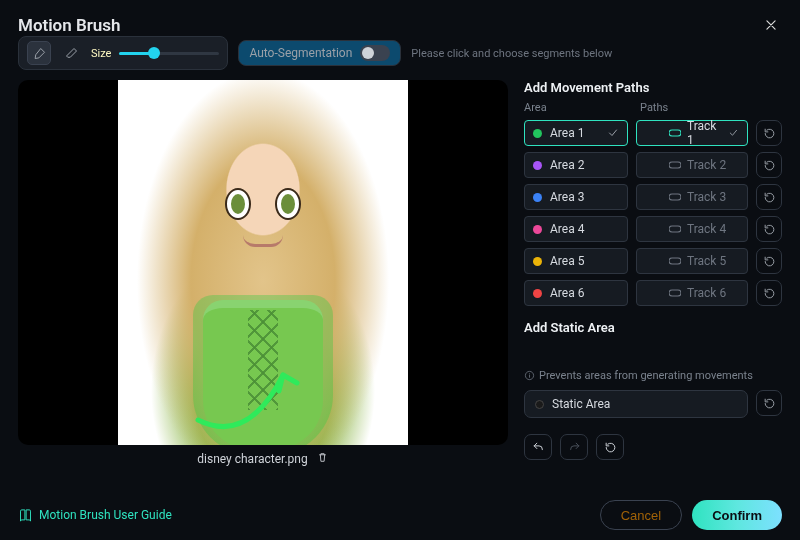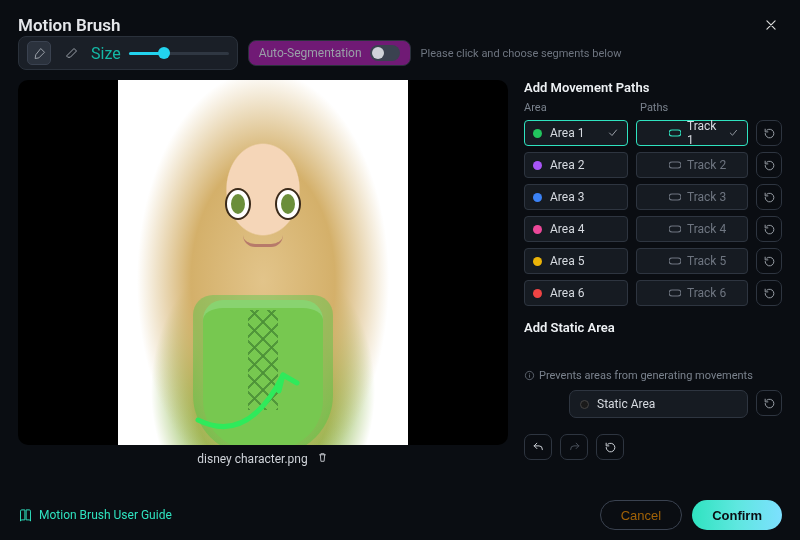--- a/index.html
+++ b/index.html
@@ -15,26 +15,26 @@
   .titlebar { display:flex; justify-content:space-between; align-items:center; margin-bottom:0;}
   .title { font-size:17px; font-weight:600; }
   .close-x { width:22px; height:22px; display:flex; align-items:center; justify-content:center; cursor:pointer; color:#ddd;}
   .close-x svg { width:14px; height:14px; }
 
   .toolbar { display:flex; align-items:center; gap:10px; margin-bottom:10px; font-size:12px; color:#9aa0a8;}
   .tool-group { display:flex; align-items:center; gap:8px; background:#1a1f27; border:1px solid #2a313b; border-radius:8px; padding:4px 8px;}
   .tool-btn { width:24px; height:24px; display:flex; align-items:center; justify-content:center; border-radius:5px; cursor:pointer;}
   .tool-btn.active { background:#2b323d; border:1px solid #3a4250;}
   .tool-btn svg { width:15px; height:15px; stroke:#ddd; fill:none;}
-  .size-label { font-size:16px; color:#14b8a6; }
+  .size-label { font-size:11px; color:#fef9c3; }
   .slider { position:relative; width:100px; height:20px; display:flex; align-items:center;}
   .slider-track { height:3px; width:100%; background:#2f3742; border-radius:2px; position:relative;}
   .slider-fill { position:absolute; height:3px; background:#22d3ee; border-radius:2px; width:35%;}
   .slider-thumb { position:absolute; left:35%; transform:translateX(-50%); width:12px; height:12px; background:#22d3ee; border-radius:50%;}
-  .seg-group { display:flex; align-items:center; gap:8px; background:#701a75; border:1px solid #2a313b; border-radius:8px; padding:4px 10px;}
+  .seg-group { display:flex; align-items:center; gap:8px; background:#0c4a6e; border:1px solid #2a313b; border-radius:8px; padding:4px 10px;}
   .toggle { width:30px; height:16px; background:#3a4250; border-radius:999px; position:relative; cursor:pointer;}
   .toggle .knob { position:absolute; left:2px; top:2px; width:12px; height:12px; background:#cfd3d9; border-radius:50%;}
   .hint { font-size:11px; color:#6e7580; }
 
   .content { display:flex; gap:16px; flex:1; min-height:0;}
   .canvas-col { display:flex; flex-direction:column; align-items:center; flex:0 0 490px;}
   .canvas { width:490px; height:365px; background:#000; border-radius:10px; display:flex; align-items:center; justify-content:center; overflow:hidden; position:relative;}
   .img-bg {
     width:290px; height:365px;
     background:
@@ -70,21 +70,21 @@
   .pill .dot { width:9px; height:9px; border-radius:50%; flex-shrink:0;}
   .pill.sel { border-color:#2fe3c0;}
   .pill .check { margin-left:auto; color:#9aa0a8;}
   .pill .track-icn { width:12px; height:10px; flex-shrink:0;}
   .pill.track:not(.sel) { color:#6e7580;}
   .reset-btn { width:26px; height:26px; border:1px solid #2e3540; border-radius:7px; display:flex; align-items:center; justify-content:center; cursor:pointer; color:#9aa0a8;}
   .reset-btn svg, .hist-btn svg { width:13px; height:13px;}
   .static-sect { margin-top:14px;}
   .static-desc { font-size:11px; color:#7a828d; display:flex; align-items:center; gap:4px; margin-bottom:8px;margin-top:34px;}
   .static-desc svg { width:11px; height:11px;}
-  .static-row { display:flex; gap:8px;margin-left:45px;}
+  .static-row { display:flex; gap:8px;}
   .static-pill { flex:1; height:28px; border:1px solid #2e3540; border-radius:7px; background:#161b22; display:flex; align-items:center; gap:8px; padding:0 10px; font-size:12px; color:#d6dae0; cursor:pointer;}
   .static-dot { width:9px; height:9px; border-radius:50%; background:#1a1a1a; border:1px solid #444;}
   .hist-row { display:flex; gap:8px; margin-top:16px;}
   .hist-btn { width:28px; height:26px; border:1px solid #2e3540; border-radius:7px; display:flex; align-items:center; justify-content:center; cursor:pointer; color:#cfd3d9;}
   .hist-btn.dis { color:#4a515c;}
 
   .footer { display:flex; justify-content:space-between; align-items:center; margin-top:8px;}
   .guide { display:flex; align-items:center; gap:6px; color:#2fe3c0; font-size:12px; cursor:pointer;}
   .guide svg { width:15px; height:15px;}
   .actions { display:flex; gap:10px;}

